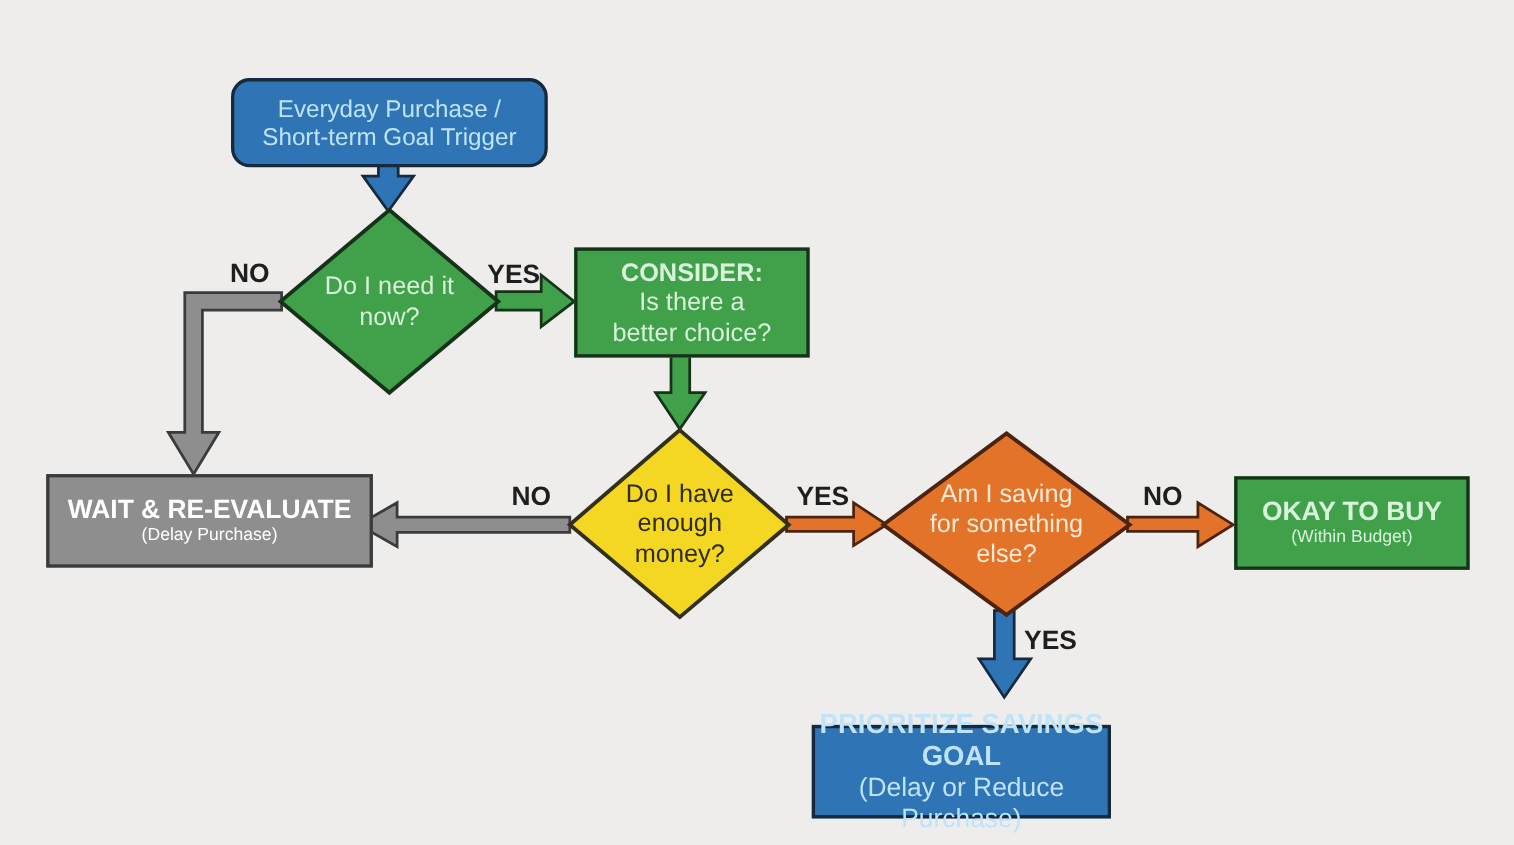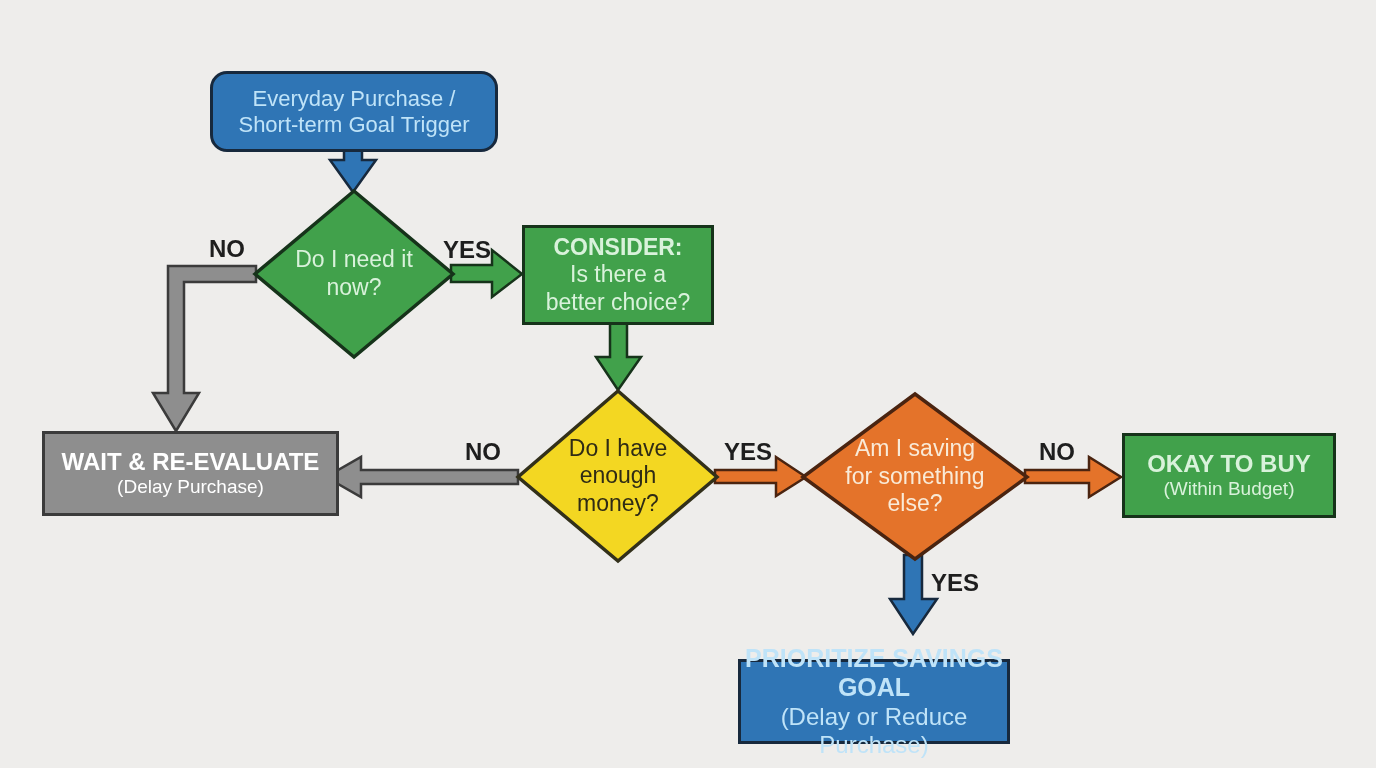--- a/index.html
+++ b/index.html
@@ -41,26 +41,26 @@
     border:3px solid var(--green-stroke,#16331a);
     color:var(--green-text,#d9f2db);
   }
   .gray-node{
     background:var(--gray-fill,#8e8e8e);
     border:3px solid var(--gray-stroke,#3b3b3b);
     color:var(--gray-text,#ffffff);
   }
   .rounded{border-radius:17px;}
   #node-trigger{left:210px;top:47px;width:288px;height:81px;font-size:22px;}
-  #node-consider{left:522px;top:225px;width:192px;height:100px;font-size:23px;}
+  #node-consider{left:522px;top:225px;width:214px;height:100px;font-size:23px;}
   #node-wait{left:42px;top:431px;width:297px;height:85px;}
   #node-okay{left:1122px;top:433px;width:214px;height:85px;}
   #node-prioritize{left:738px;top:635px;width:272px;height:85px;}
   #node-wait .title,#node-okay .title{font-size:24px;}
-  #node-wait .sub,#node-okay .sub{font-size:19px;}
+  #node-wait .sub,#node-okay .sub{font-size:16px;}
   #node-prioritize .title{font-size:25px;}
   #node-prioritize .sub{font-size:24px;}
   .diamond-label{
     position:absolute;
     display:flex;
     flex-direction:column;
     align-items:center;
     justify-content:center;
     text-align:center;
     line-height:1.2;

